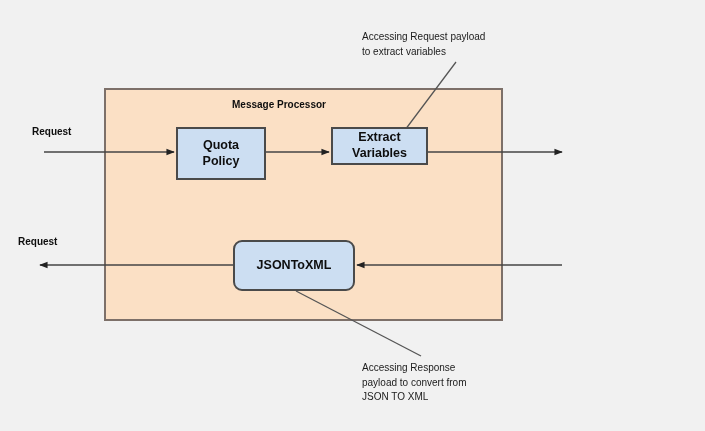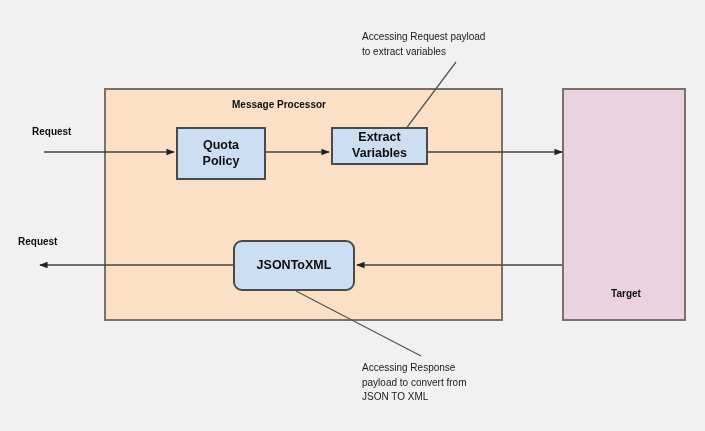--- a/index.html
+++ b/index.html
@@ -123,23 +123,20 @@
     top: 361px;
   }
 </style>
 </head>
 <body>
 
 <div id="canvas">
 
   <div class="mp-box"></div>
 
-  <div class="target-box">
-    <div class="hdr-label" id="target-title">Target</div>
-  </div>
 
   <svg id="svg-layer">
     <defs>
       <marker id="arrow-right" viewBox="0 0 10 10" refX="9" refY="5" markerWidth="6" markerHeight="6" orient="auto-start-reverse">
         <path d="M 0 1 L 10 5 L 0 9 z" fill="#222"></path>
       </marker>
       <marker id="arrow-left" viewBox="0 0 10 10" refX="9" refY="5" markerWidth="6" markerHeight="6" orient="auto-start-reverse">
         <path d="M 0 1 L 10 5 L 0 9 z" fill="#222"></path>
       </marker>
     </defs>

